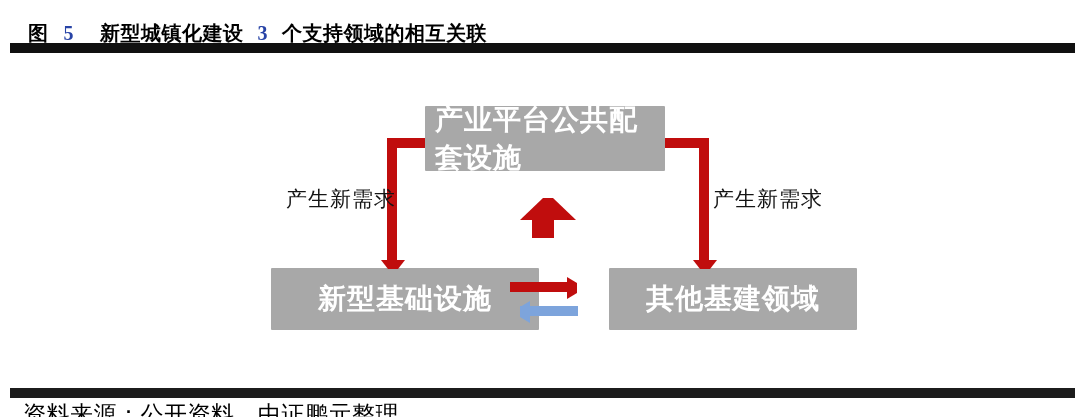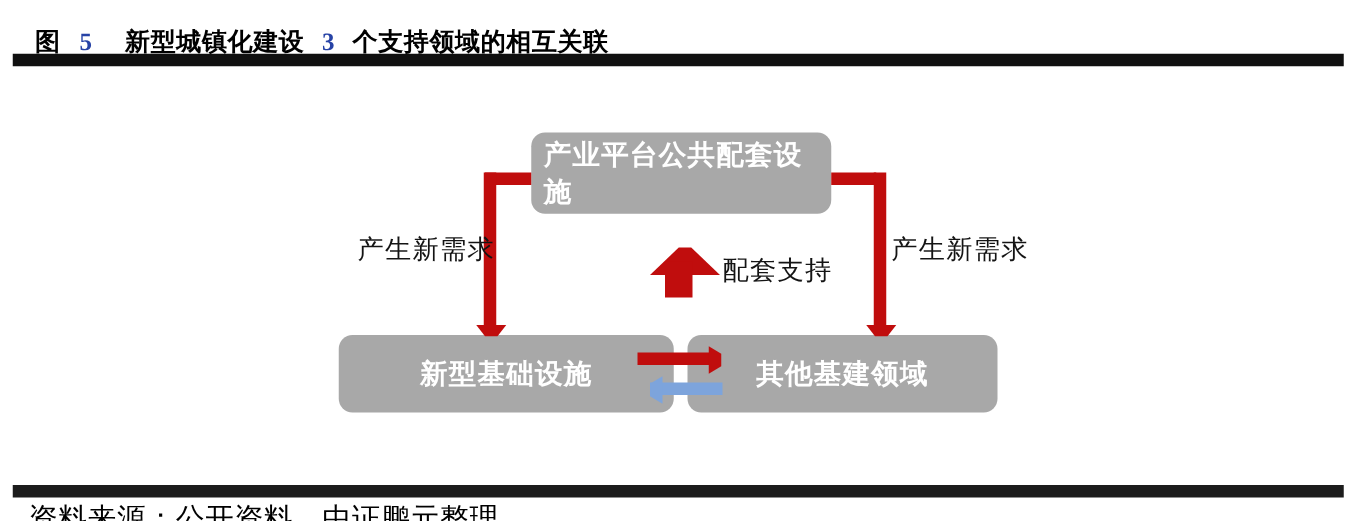--- a/index.html
+++ b/index.html
@@ -23,27 +23,27 @@
   .fig-title .t-num     { color:var(--title-num,#2743a6); margin:0 4px; }
   .title-rule {
     position:absolute; left:0; top:33px; width:1080px; height:2.5px;
     background:#101010;
   }
   
   .node {
     position:absolute;
     background:var(--box-fill,#a8a8a8);
     color:var(--box-text,#ffffff);
-    border-radius:11px;
+    border-radius:1px;
     display:flex; align-items:center; justify-content:center;
-    font-size:22px; font-weight:bold; letter-spacing:1px;
+    font-size:28px; font-weight:bold; letter-spacing:1px;
   }
   .node-top    { left:415px; top:96px;  width:240px; height:65px; }
   .node-bleft  { left:261px; top:258px; width:268px; height:62px; }
-  .node-bright { left:540px; top:258px; width:248px; height:62px; }
+  .node-bright { left:599px; top:258px; width:248px; height:62px; }
   
   .h-line, .v-line { position:absolute; background:var(--arrow-red,#c00d0d); }
   .h-line { height:2px; }
   .v-line { width:2px; }
   .head-down {
     position:absolute; width:0; height:0;
     border-left:7px solid transparent; border-right:7px solid transparent;
     border-top:9px solid var(--arrow-red,#c00d0d);
   }
   .head-right {
@@ -131,18 +131,17 @@
   <div class="h-line mr-line"></div>
   <div class="head-right mr-head"></div>
   <div class="h-line blue mb-line"></div>
   <div class="head-left mb-head"></div>
 
   <div class="up-head"></div>
   <div class="up-stem"></div>
 
   <div class="flabel flabel-left">产生新需求</div>
   <div class="flabel flabel-right">产生新需求</div>
-  <div class="flabel flabel-center">配套支持</div>
 
   <div class="footer-rule"></div>
   <div class="source-text">资料来源：公开资料，中证鹏元整理</div>
 
 </div>
 
 </body></html>

